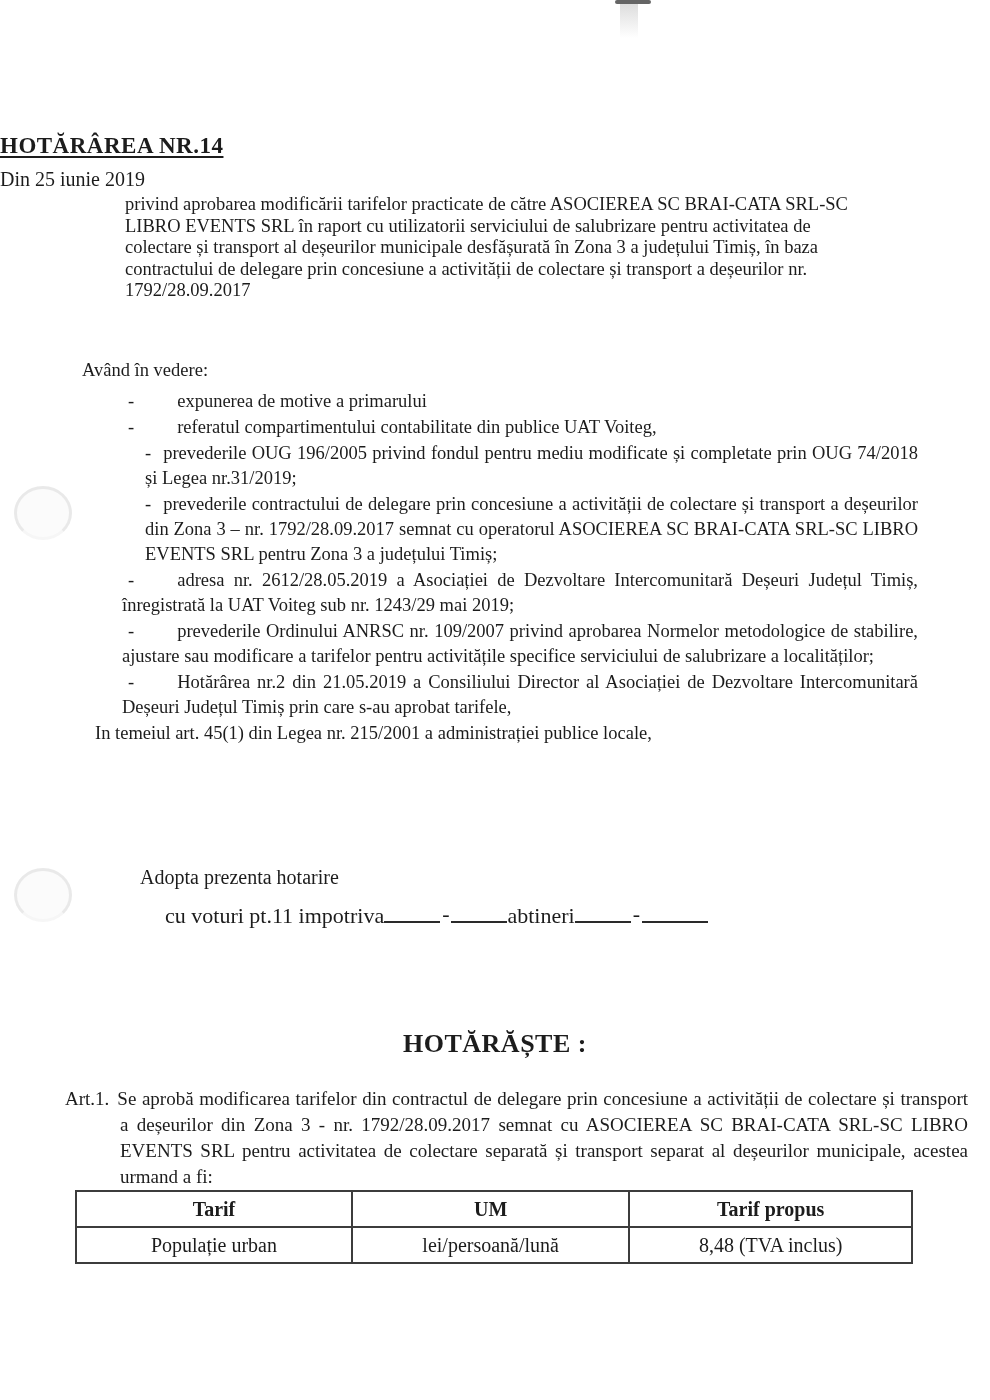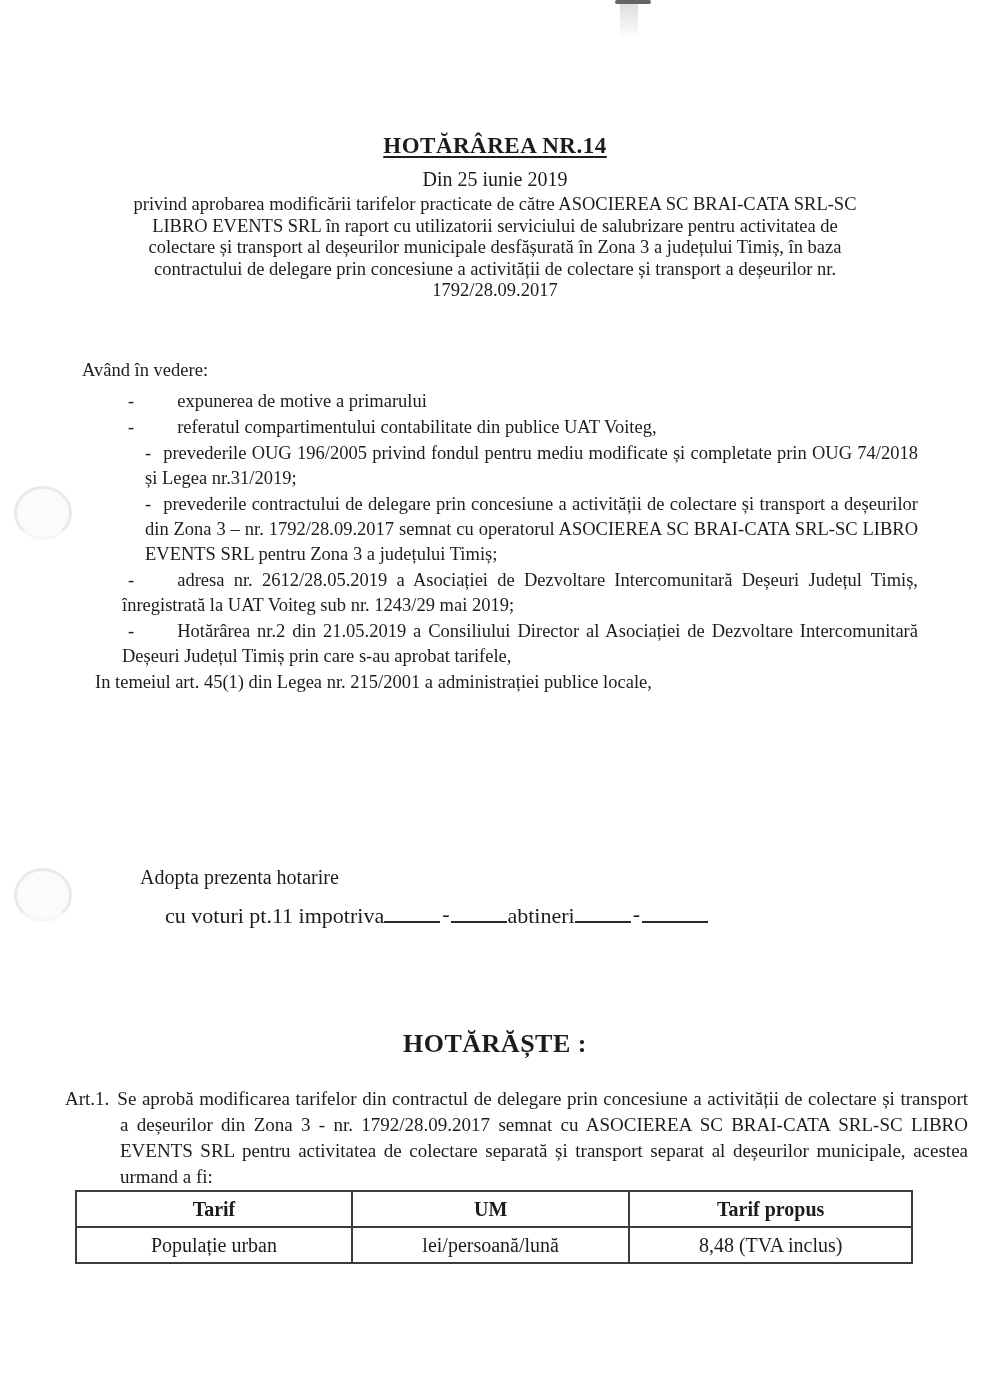--- a/index.html
+++ b/index.html
@@ -27,30 +27,30 @@
   .punch-hole {
     position: absolute; left: 14px; width: 52px; height: 48px;
     border-radius: 50%;
     border: 3px solid rgba(130,130,130,.14);
     border-bottom-color: rgba(130,130,130,.04);
     background: rgba(240,240,240,.25);
   }
   .punch-hole.one { top: 486px; }
   .punch-hole.two { top: 868px; }
 
-  .title-block { position: absolute; top: 133px; left: 0; width: 990px; text-align: center; }
+  .title-block { position: absolute; top: 133px; left: 0; width: 990px; text-align: left; }
   .doc-title {
     font-size: 23px; font-weight: bold; letter-spacing: .5px;
     text-decoration: underline; text-decoration-thickness: 2px; text-underline-offset: 3px;
   }
   .doc-date { font-size: 20px; margin-top: 9px; }
 
   .subject {
     position: absolute; top: 194px; left: 125px; width: 740px;
-    text-align: center; font-size: 18.5px; line-height: 21.5px;
+    font-size: 18.5px; line-height: 21.5px;
   }
 
   .preamble { position: absolute; top: 358px; left: 82px; width: 836px; font-size: 18.5px; line-height: 25px; }
   .intro-line { white-space: nowrap; }
   .cons-list { margin-top: 6px; }
   .cons-item { text-align: justify; margin: 0 0 1px 0; }
   .cons-item .dash { display: inline; }
   .gap-wide { display: inline-block; width: 43px; }
   .gap-narrow { display: inline-block; width: 12px; }
   .ind-a { padding-left: 40px; }           
@@ -123,20 +123,23 @@
       <div class="cons-item ind-b">
         <span class="dash">-</span><span class="gap-narrow"></span><span>prevederile OUG 196/2005 privind fondul pentru mediu modificate  și completate prin OUG 74/2018 și Legea nr.31/2019;</span>
       </div>
       <div class="cons-item ind-b">
         <span class="dash">-</span><span class="gap-narrow"></span><span>prevederile contractului de delegare prin concesiune a activității de colectare și transport a deșeurilor din Zona 3 – nr. 1792/28.09.2017 semnat cu operatorul ASOCIEREA SC BRAI-CATA SRL-SC LIBRO EVENTS SRL pentru Zona 3 a județului Timiș;</span>
       </div>
       <div class="cons-item ind-a">
         <span class="dash first-dash">-</span><span class="gap-wide"></span><span>adresa nr. 2612/28.05.2019 a Asociației de Dezvoltare Intercomunitară Deșeuri Județul Timiș, înregistrată la UAT Voiteg sub nr. 1243/29 mai 2019;</span>
       </div>
       <div class="cons-item ind-a">
+        <span class="dash first-dash">-</span><span class="gap-wide"></span><span>prevederile Ordinului ANRSC nr. 109/2007 privind aprobarea Normelor metodologice de stabilire, ajustare sau modificare a tarifelor pentru activitățile specifice serviciului de salubrizare a localităților;</span>
+      </div>
+      <div class="cons-item ind-a">
         <span class="dash first-dash">-</span><span class="gap-wide"></span><span>Hotărârea nr.2 din 21.05.2019 a Consiliului Director al Asociației de Dezvoltare Intercomunitară Deșeuri Județul Timiș prin care s-au aprobat tarifele,</span>
       </div>
     </div>
 
     <div class="legal-basis">In temeiul art. 45(1) din Legea nr. 215/2001 a administrației publice locale,</div>
   </div>
 
   <div class="adoption">Adopta prezenta hotarire</div>
 
   <div class="votes">

